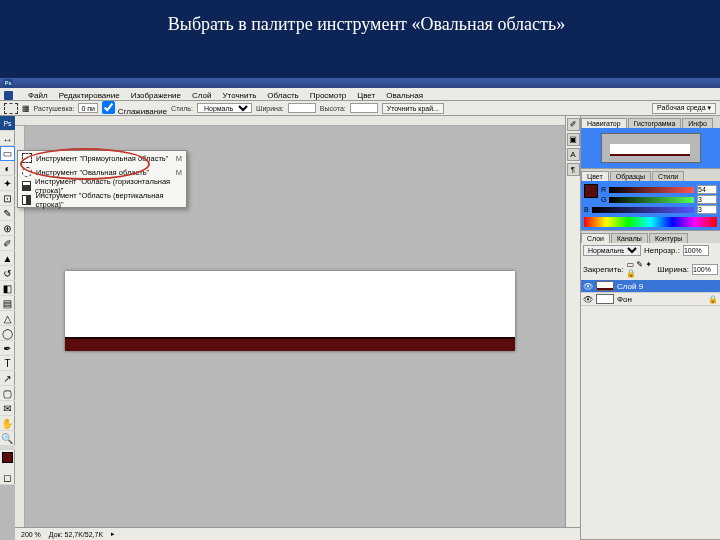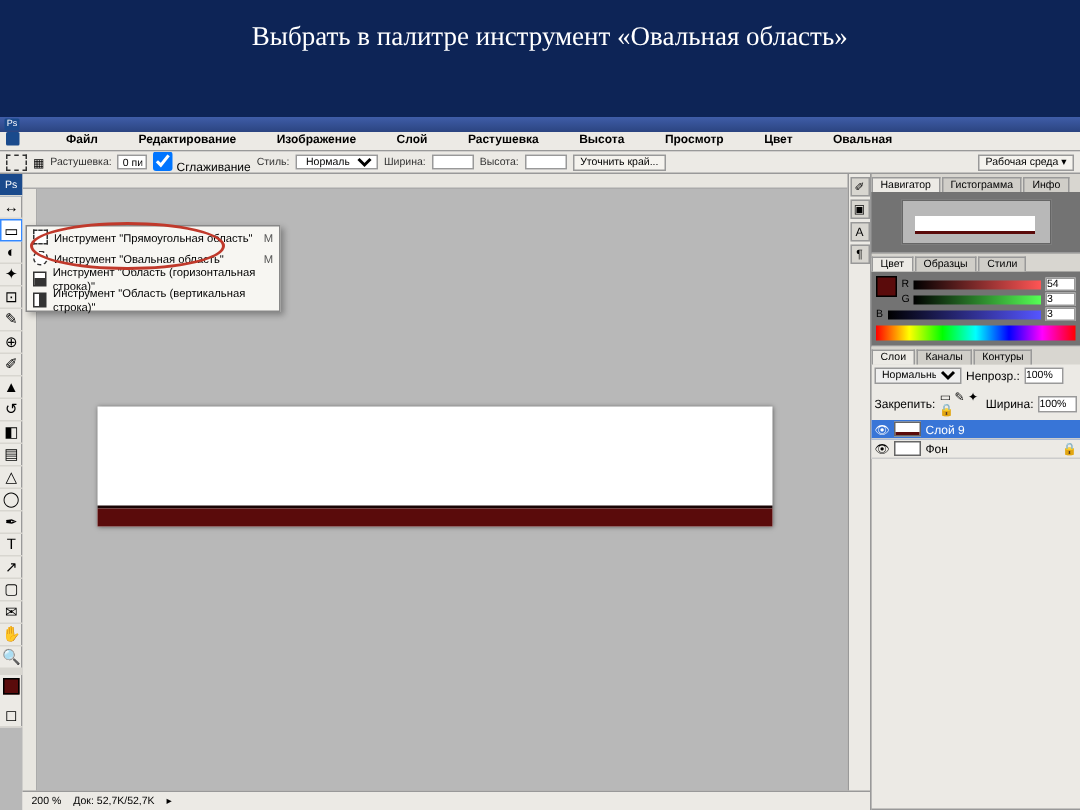--- a/index.html
+++ b/index.html
@@ -1,21 +1,21 @@
 <!DOCTYPE html>
 <html><head>
 <meta charset="utf-8">
 <style>
   * { box-sizing: border-box; margin: 0; padding: 0; }
   body { width: 720px; height: 540px; background: #0d2456; font-family: Tahoma, Arial, sans-serif; font-size: 8px; color: #000; overflow: hidden; }
   .slide-title { color: #fff; font-size: 18px; text-align: center; padding: 14px 0 10px; font-family: 'Times New Roman', serif; margin-left: 13px; }
   .app { position: absolute; top: 78px; left: 0; width: 720px; height: 462px; background: #b8b8b8; }
   .titlebar { height: 10px; background: linear-gradient(#3f5da8,#2b4480); display:flex; align-items:center; padding:0 3px; }
   .ps-badge { width:10px; height:8px; background:#1a4a8c; color:#fff; font-size:6px; text-align:center; line-height:8px; border-radius:1px; }
-  .menubar { height: 13px; background: #eceae5; border-bottom: 1px solid #999; display: flex; align-items: flex-start; padding: 0 4px; gap: 27px; font-weight: bold; }
+  .menubar { height: 13px; background: #eceae5; border-bottom: 1px solid #999; display: flex; align-items: flex-end; padding: 0 4px; gap: 11px; }
   .menubar span { font-size: 8px; cursor: default; }
   .menubar .icon { width:9px; height:9px; background:#1a4a8c; border-radius:1px; margin-right:4px; }
   .options-bar { height: 15px; background: #eceae5; border-bottom: 1px solid #999; display:flex; align-items:center; gap:4px; padding:0 4px; }
   .options-bar .lbl { font-size:7px; color:#333; }
   .options-bar .inp { height:10px; font-size:7px; border:1px solid #999; background:#fff; padding:0 2px; }
   .options-bar .btn { height:11px; font-size:7px; border:1px solid #999; background:#f5f3ee; padding:0 4px; }
   .body-area { position: relative; height: 424px; }
   .toolbox { position:absolute; left:0; top:0; width:15px; background:#eceae5; border-right:1px solid #999; display:grid; grid-template-columns:1fr; }
   .toolbox .t { width:15px; height:15px; display:flex; align-items:center; justify-content:center; font-size:10px; border-bottom:1px solid #d8d6d0; cursor:pointer; }
   .toolbox .sep { height:4px; background:#d8d6d0; }
@@ -29,21 +29,21 @@
   .doc-band2 { position:absolute; left:0; right:0; bottom:12px; height:2px; background:#180404; }
   .statusbar { position:absolute; left:15px; bottom:0; right:140px; height:13px; background:#eceae5; border-top:1px solid #999; display:flex; align-items:center; gap:8px; padding:0 6px; font-size:7px; }
   .flyout { position:absolute; left:17px; top:34px; width:170px; background:#f7f6f2; border:1px solid #888; box-shadow:2px 2px 4px rgba(0,0,0,0.3); z-index:50; }
   .flyout .row { display:flex; align-items:center; height:14px; padding:0 4px; font-size:7.5px; gap:4px; cursor:pointer; }
   .flyout .row .k { margin-left:auto; color:#555; }
   .flyout .row .ic { width:10px; height:10px; background:#fff; border:1px dashed #333; }
   .flyout .row.sel .ic { border-radius:50%; }
   .flyout .row.l3 .ic { background:linear-gradient(#fff 40%,#333 40%); border:1px solid #333; }
   .flyout .row.l4 .ic { background:linear-gradient(90deg,#fff 40%,#333 40%); border:1px solid #333; }
   .highlight-oval { position:absolute; left:20px; top:32px; width:130px; height:32px; border:2px solid #c0392b; border-radius:50%; pointer-events:none; z-index:60; }
-  .panels { position:absolute; right:0; top:0; width:140px; bottom:0; background:#737373; border-left:1px solid #999; display:flex; flex-direction:column; }
+  .panels { position:absolute; right:0; top:0; width:140px; bottom:0; background:#3b82f6; border-left:1px solid #999; display:flex; flex-direction:column; }
   .panel { border-bottom:1px solid #999; }
   .panel .tabs { display:flex; background:#d8d6d0; height:12px; align-items:flex-end; }
   .panel .tabs .tab { font-size:7px; padding:1px 5px; background:#eceae5; border:1px solid #999; border-bottom:none; margin-right:1px; cursor:pointer; }
   .panel .tabs .tab.inact { background:#d0cec8; }
   .panel .body { padding:3px; font-size:7px; }
   .nav-thumb { width:100px; height:30px; background:#b8b8b8; border:1px solid #666; margin:2px auto; position:relative; }
   .nav-thumb .mini { position:absolute; left:8px; top:10px; width:80px; height:12px; background:#fff; }
   .nav-thumb .mini .mb { position:absolute; left:0; right:0; bottom:0; height:2px; background:#5a0b0b; }
   .slider-row { display:flex; align-items:center; gap:3px; margin:1px 0; }
   .slider-row .bar { flex:1; height:6px; background:linear-gradient(90deg,#000,#f55); position:relative; }
@@ -73,22 +73,22 @@
   <div class="titlebar">
     <div class="ps-badge">Ps</div>
   </div>
 
   <div class="menubar">
     <div class="icon"></div>
     <span>Файл</span>
     <span>Редактирование</span>
     <span>Изображение</span>
     <span>Слой</span>
-    <span>Растушевка</span>
-    <span>Высота</span>
+    <span>Уточнить</span>
+    <span>Область</span>
     <span>Просмотр</span>
     <span>Цвет</span>
     <span>Овальная</span>
   </div>
 
   <div class="options-bar">
     <span style="width:14px;height:11px;border:1px dashed #333;"></span>
     <span>▦</span>
     <span class="lbl">Растушевка:</span>
     <input class="inp" style="width: 20px;" value="0 пикс">

